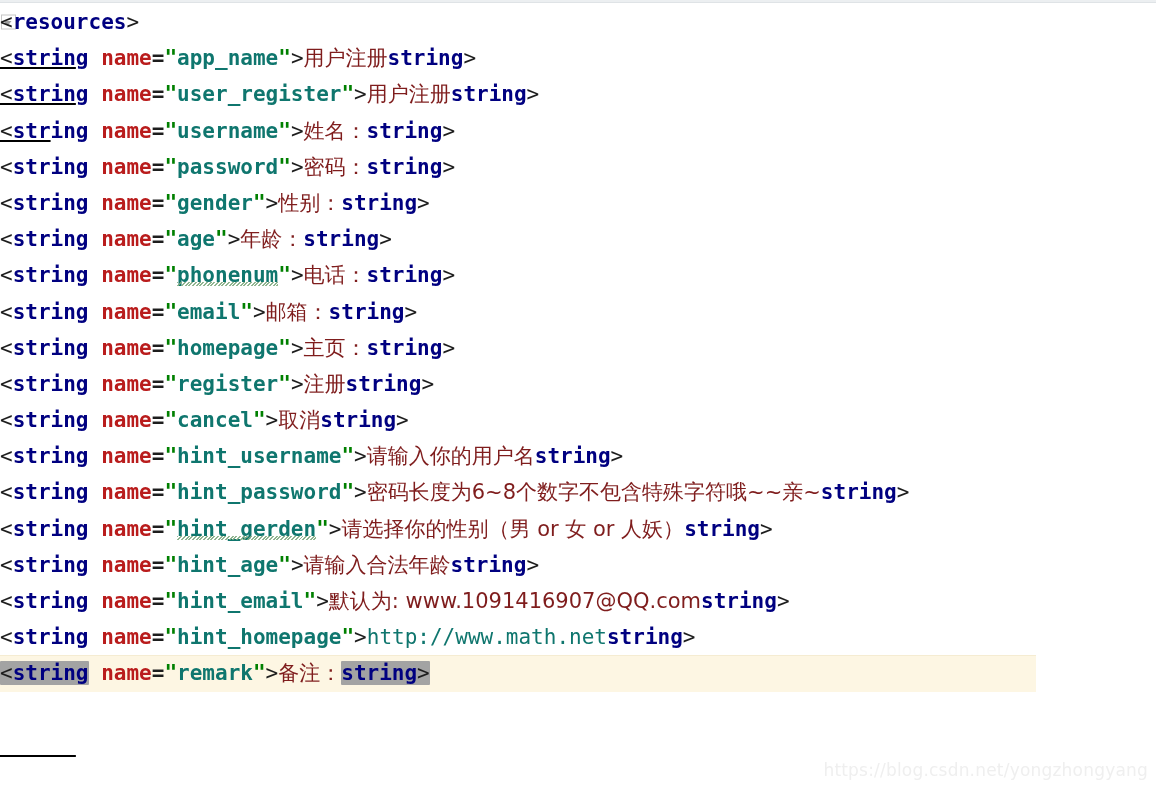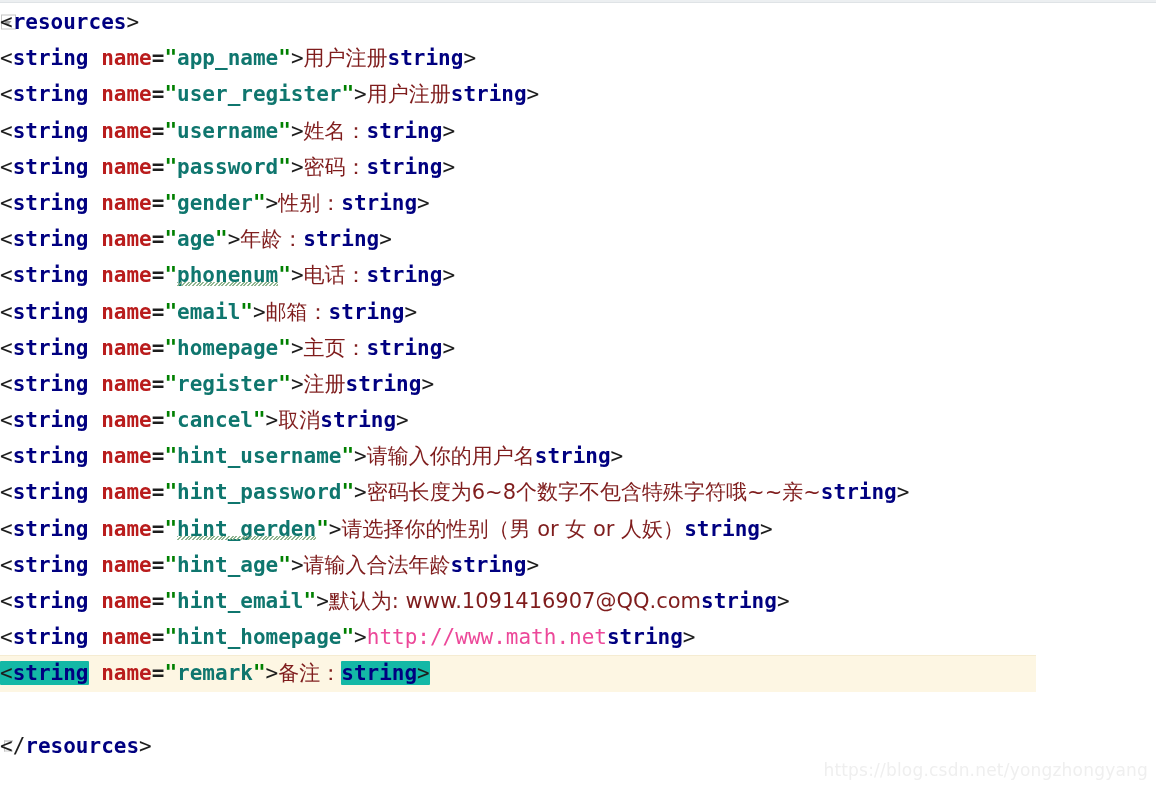--- a/index.html
+++ b/index.html
@@ -34,20 +34,21 @@
     border-bottom: 1px solid #dfe3e6;
     box-sizing: border-box;
   }
 
   
   #code {
     position: absolute;
     top: 4px;
     left: 0;
     width: 1036px;
+    text-decoration: underline;
   }
 
   .line {
     position: relative;
     height: 36.2px;
     line-height: 36.2px;
     white-space: pre;
     font-size: 21px;
     letter-spacing: 0px;
     color: #000000;
@@ -73,21 +74,21 @@
   .ind1 { padding-left: 66px; }
 
   
   .tag-br    { color: #1d1d1d; }          
   .tag-name  { color: #000080; font-weight: bold; }  
   .attr      { color: #b91c1c; font-weight: bold; }  
   .eq        { color: #1d1d1d; font-weight: bold; }
   .quote     { color: #008000; font-weight: bold; }  
   .val       { color: #0f766e; font-weight: bold; }
   .content   { color: #7f1d1d; font-weight: normal; font-family: "DejaVu Sans", "Liberation Sans", sans-serif; }
-  .content-mono { color: #ec4899; font-weight: normal; font-family: "DejaVu Sans Mono", "Liberation Mono", monospace; }
+  .content-mono { color: #0f766e; font-weight: normal; font-family: "DejaVu Sans Mono", "Liberation Mono", monospace; }
 
   
   .typo {
     position: relative;
     text-decoration: none;
     margin-top: 16px;
   }
   .typo::after {
     content: "";
     position: absolute;
@@ -111,21 +112,21 @@
   .line.current::before {
     content: "";
     position: absolute;
     left: 0; right: 0; top: 0;
     height: 1px;
     background: #f5ecd2;
   }
 
   
   .sel {
-    background: #14b8a6;
+    background: #a3a3a3;
     border-radius: 1px;
   }
 
   
   .bulb {
     position: absolute;
     left: 17px;
     top: 50%;
     transform: translateY(-50%);
     width: 16px;
@@ -251,24 +252,18 @@
         <div class="line"><div class="gutter"></div><div class="code-text ind1"><span class=""><span class="tag-br">&lt;</span><span class="tag-name">string</span></span><span> </span><span class="attr">name</span><span class="eq">=</span><span class="quote">"</span><span class="val">hint_email</span><span class="quote">"</span><span class="tag-br">&gt;</span><span class="content">默认为: www.1091416907@QQ.com</span><span class=""><span class="tag-br"><span class="tag-name">string</span><span class="tag-br">&gt;</span></span></span></div></div>
         <div class="line"><div class="gutter"></div><div class="code-text ind1"><span class=""><span class="tag-br">&lt;</span><span class="tag-name">string</span></span><span> </span><span class="attr">name</span><span class="eq">=</span><span class="quote">"</span><span class="val">hint_homepage</span><span class="quote">"</span><span class="tag-br">&gt;</span><span class="content-mono">http://www.math.net</span><span class=""><span class="tag-br"><span class="tag-name">string</span><span class="tag-br">&gt;</span></span></span></div></div>
         <div class="line current"><div class="gutter"><span class="bulb"><span class="glass"></span><span class="base"></span></span></div><div class="code-text ind1"><span class="sel"><span class="tag-br">&lt;</span><span class="tag-name">string</span></span><span> </span><span class="attr">name</span><span class="eq">=</span><span class="quote">"</span><span class="val">remark</span><span class="quote">"</span><span class="tag-br">&gt;</span><span class="content">备注：</span><span class="sel"><span class="tag-br"><span class="tag-name">string</span><span class="tag-br">&gt;</span></span></span></div></div>
       </div>
 
     <div class="line">
       <div class="gutter"></div>
       <div class="code-text ind0"> </div>
     </div>
 
-    <div class="line">
-      <div class="gutter">
-        <span class="fold end"></span>
-      </div>
-      <div class="code-text ind0"><span class="tag-br">&lt;/</span><span class="tag-name">resources</span><span class="tag-br">&gt;</span></div>
-    </div>
 
   </div>
 
   <div id="watermark">https://blog.csdn.net/yongzhongyang</div>
 
 </div>
 
 </body></html>

